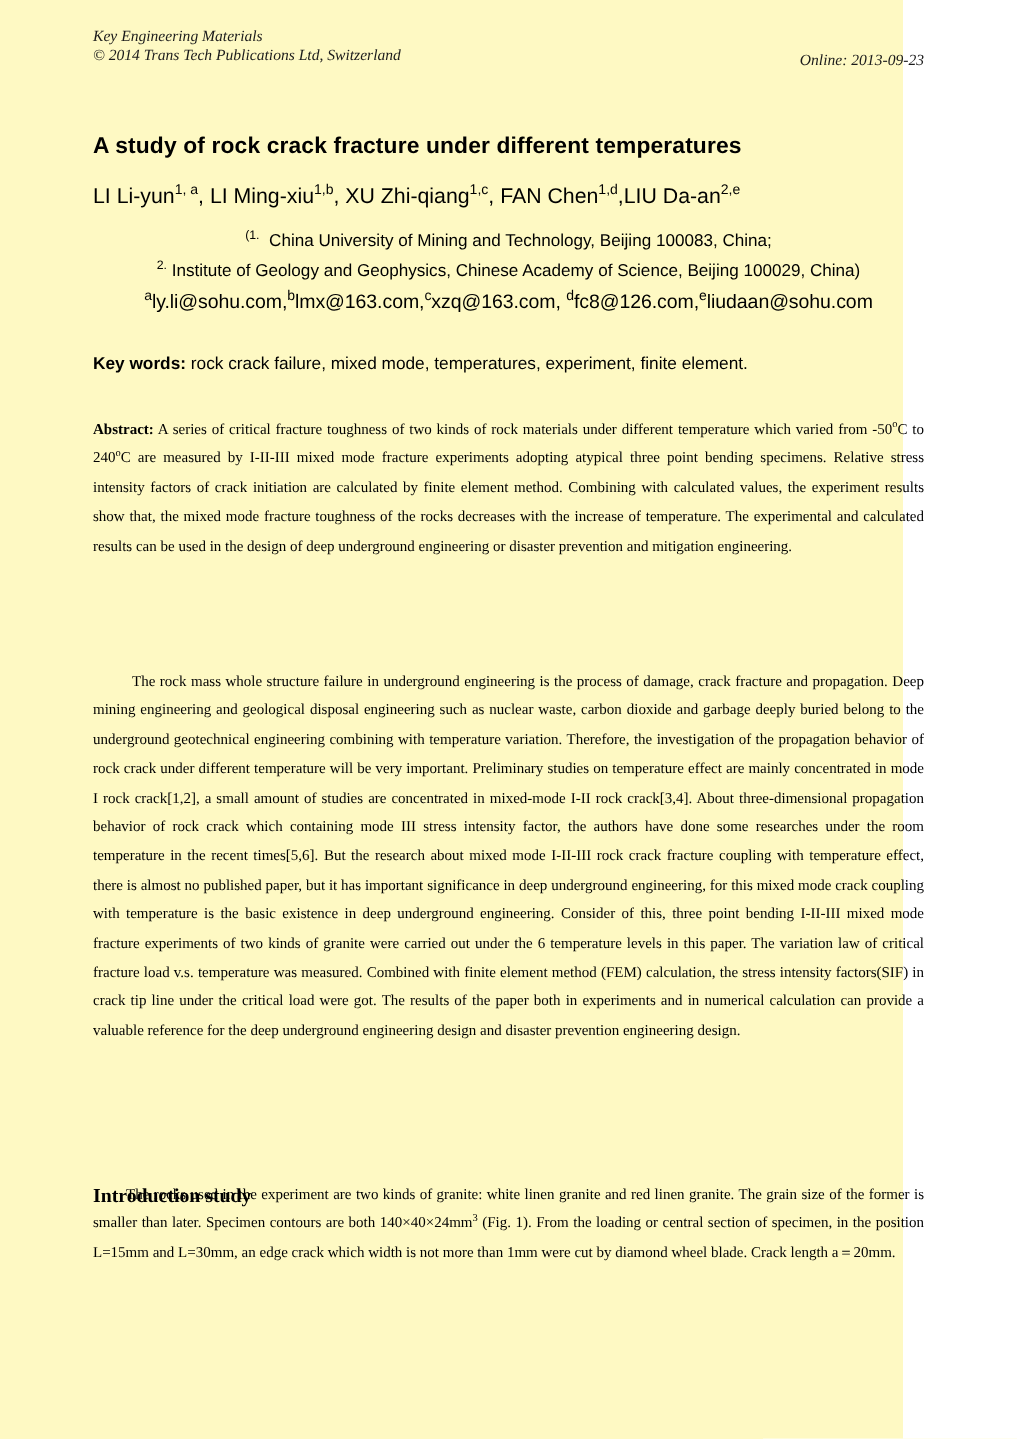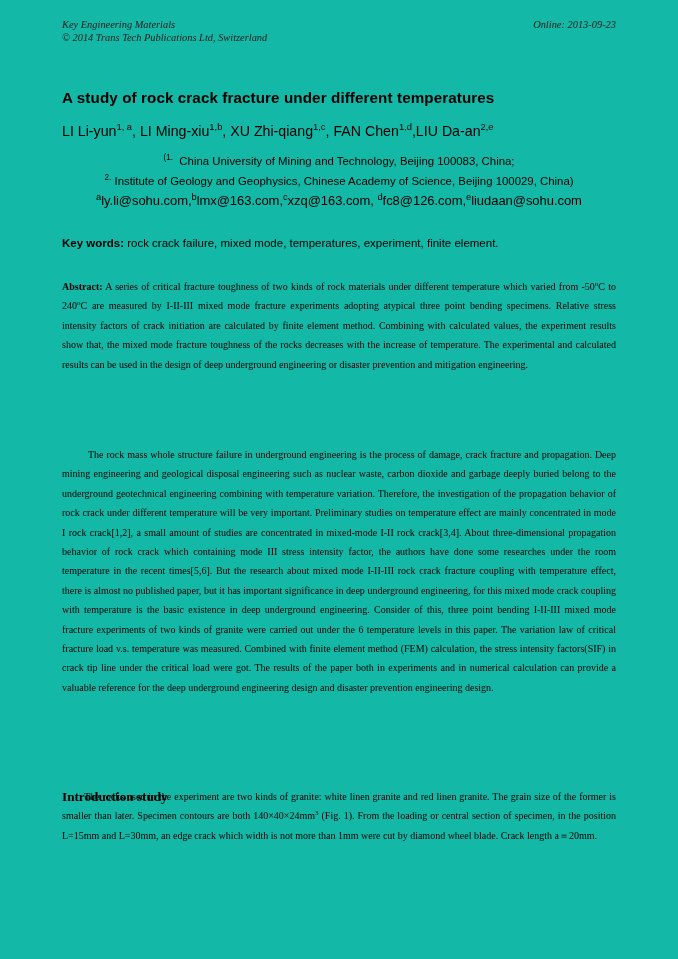--- a/index.html
+++ b/index.html
@@ -14,23 +14,23 @@
     position: relative;
     overflow: hidden;
     font-family: "Liberation Serif", serif;
     color: #000000;
     -webkit-font-smoothing: antialiased;
   }
 
   .page {
     position: absolute;
     left: 0; top: 0;
-    width: 678px;
+    width: 602px;
     height: 959px;
-    background: #14b8a6;
+    background: #fef9c3;
     padding: 0;
   }
 
   
   .journal-header {
     position: absolute;
     left: 62px;
     top: 19px;
     width: 554px;
   }
@@ -39,21 +39,21 @@
     font-family: "Liberation Serif", serif;
     font-style: italic;
     font-size: 10.4px;
     line-height: 12.6px;
     color: #1a1a1a;
     white-space: nowrap;
   }
   .jh-online {
     position: absolute;
     right: 0;
-    top: 0;
+    top: 16px;
     font-family: "Liberation Serif", serif;
     font-style: italic;
     font-size: 10.4px;
     line-height: 12.6px;
     color: #1a1a1a;
   }
 
   
   .title {
     position: absolute;

